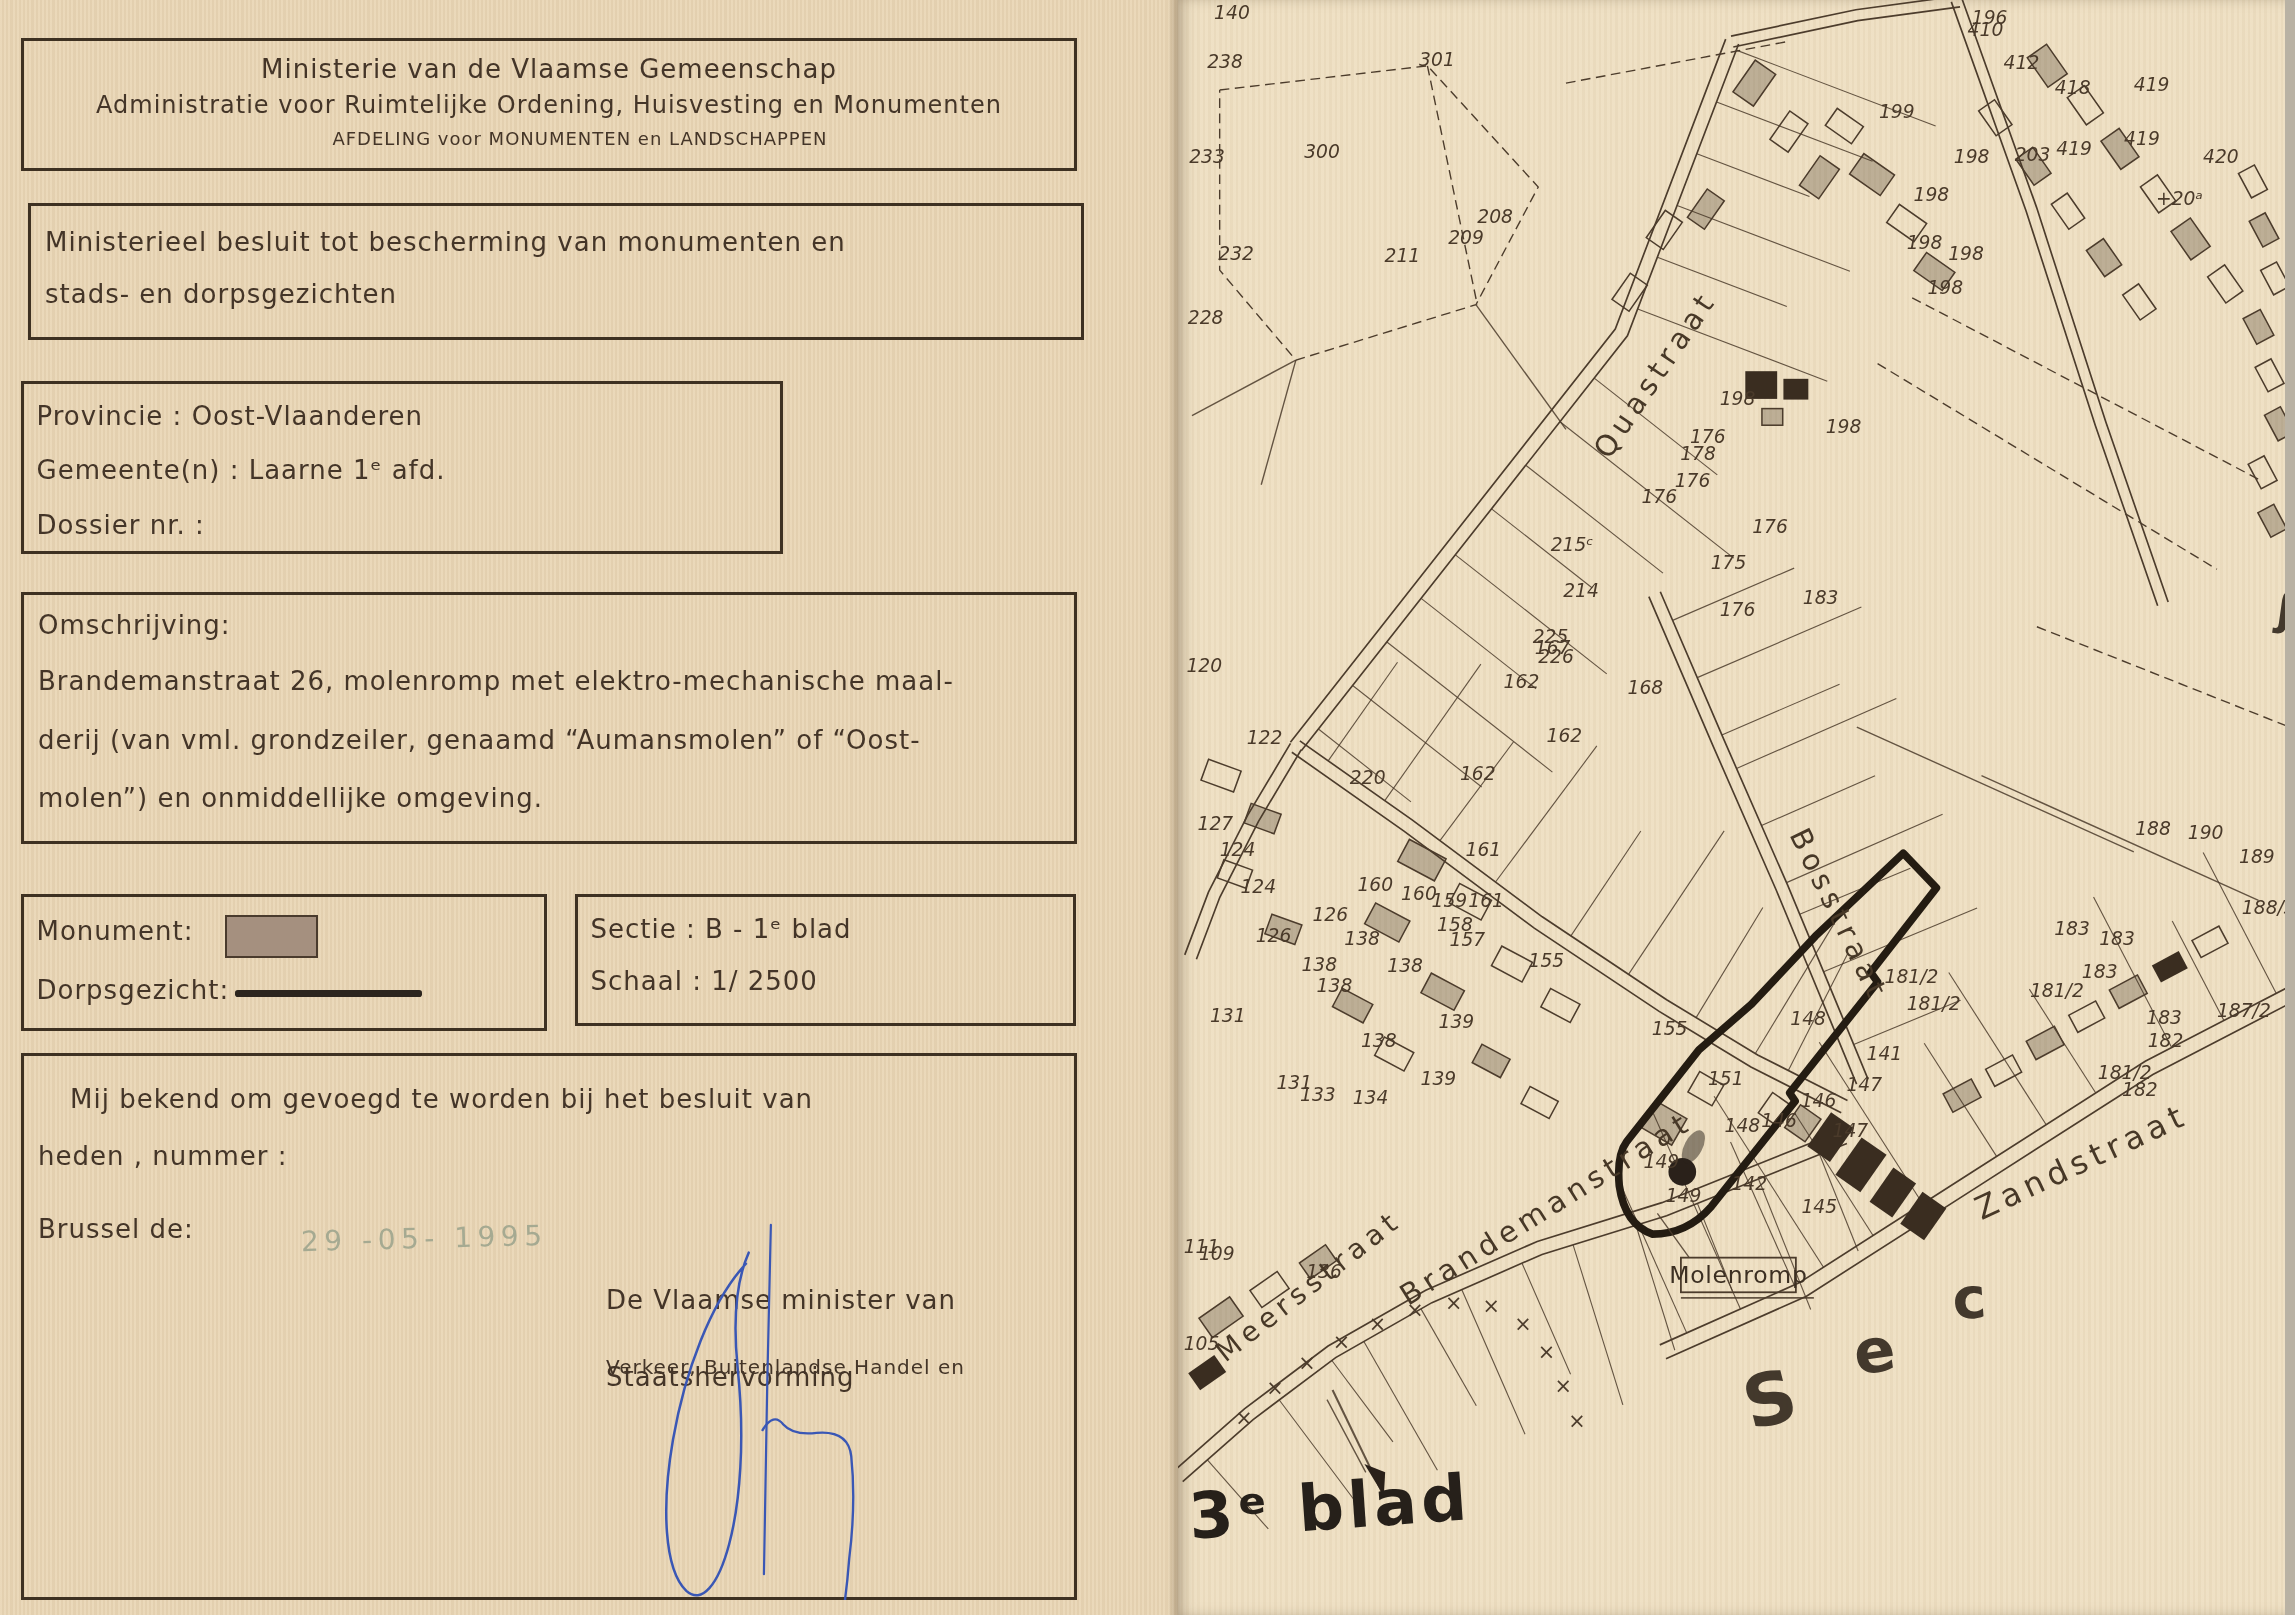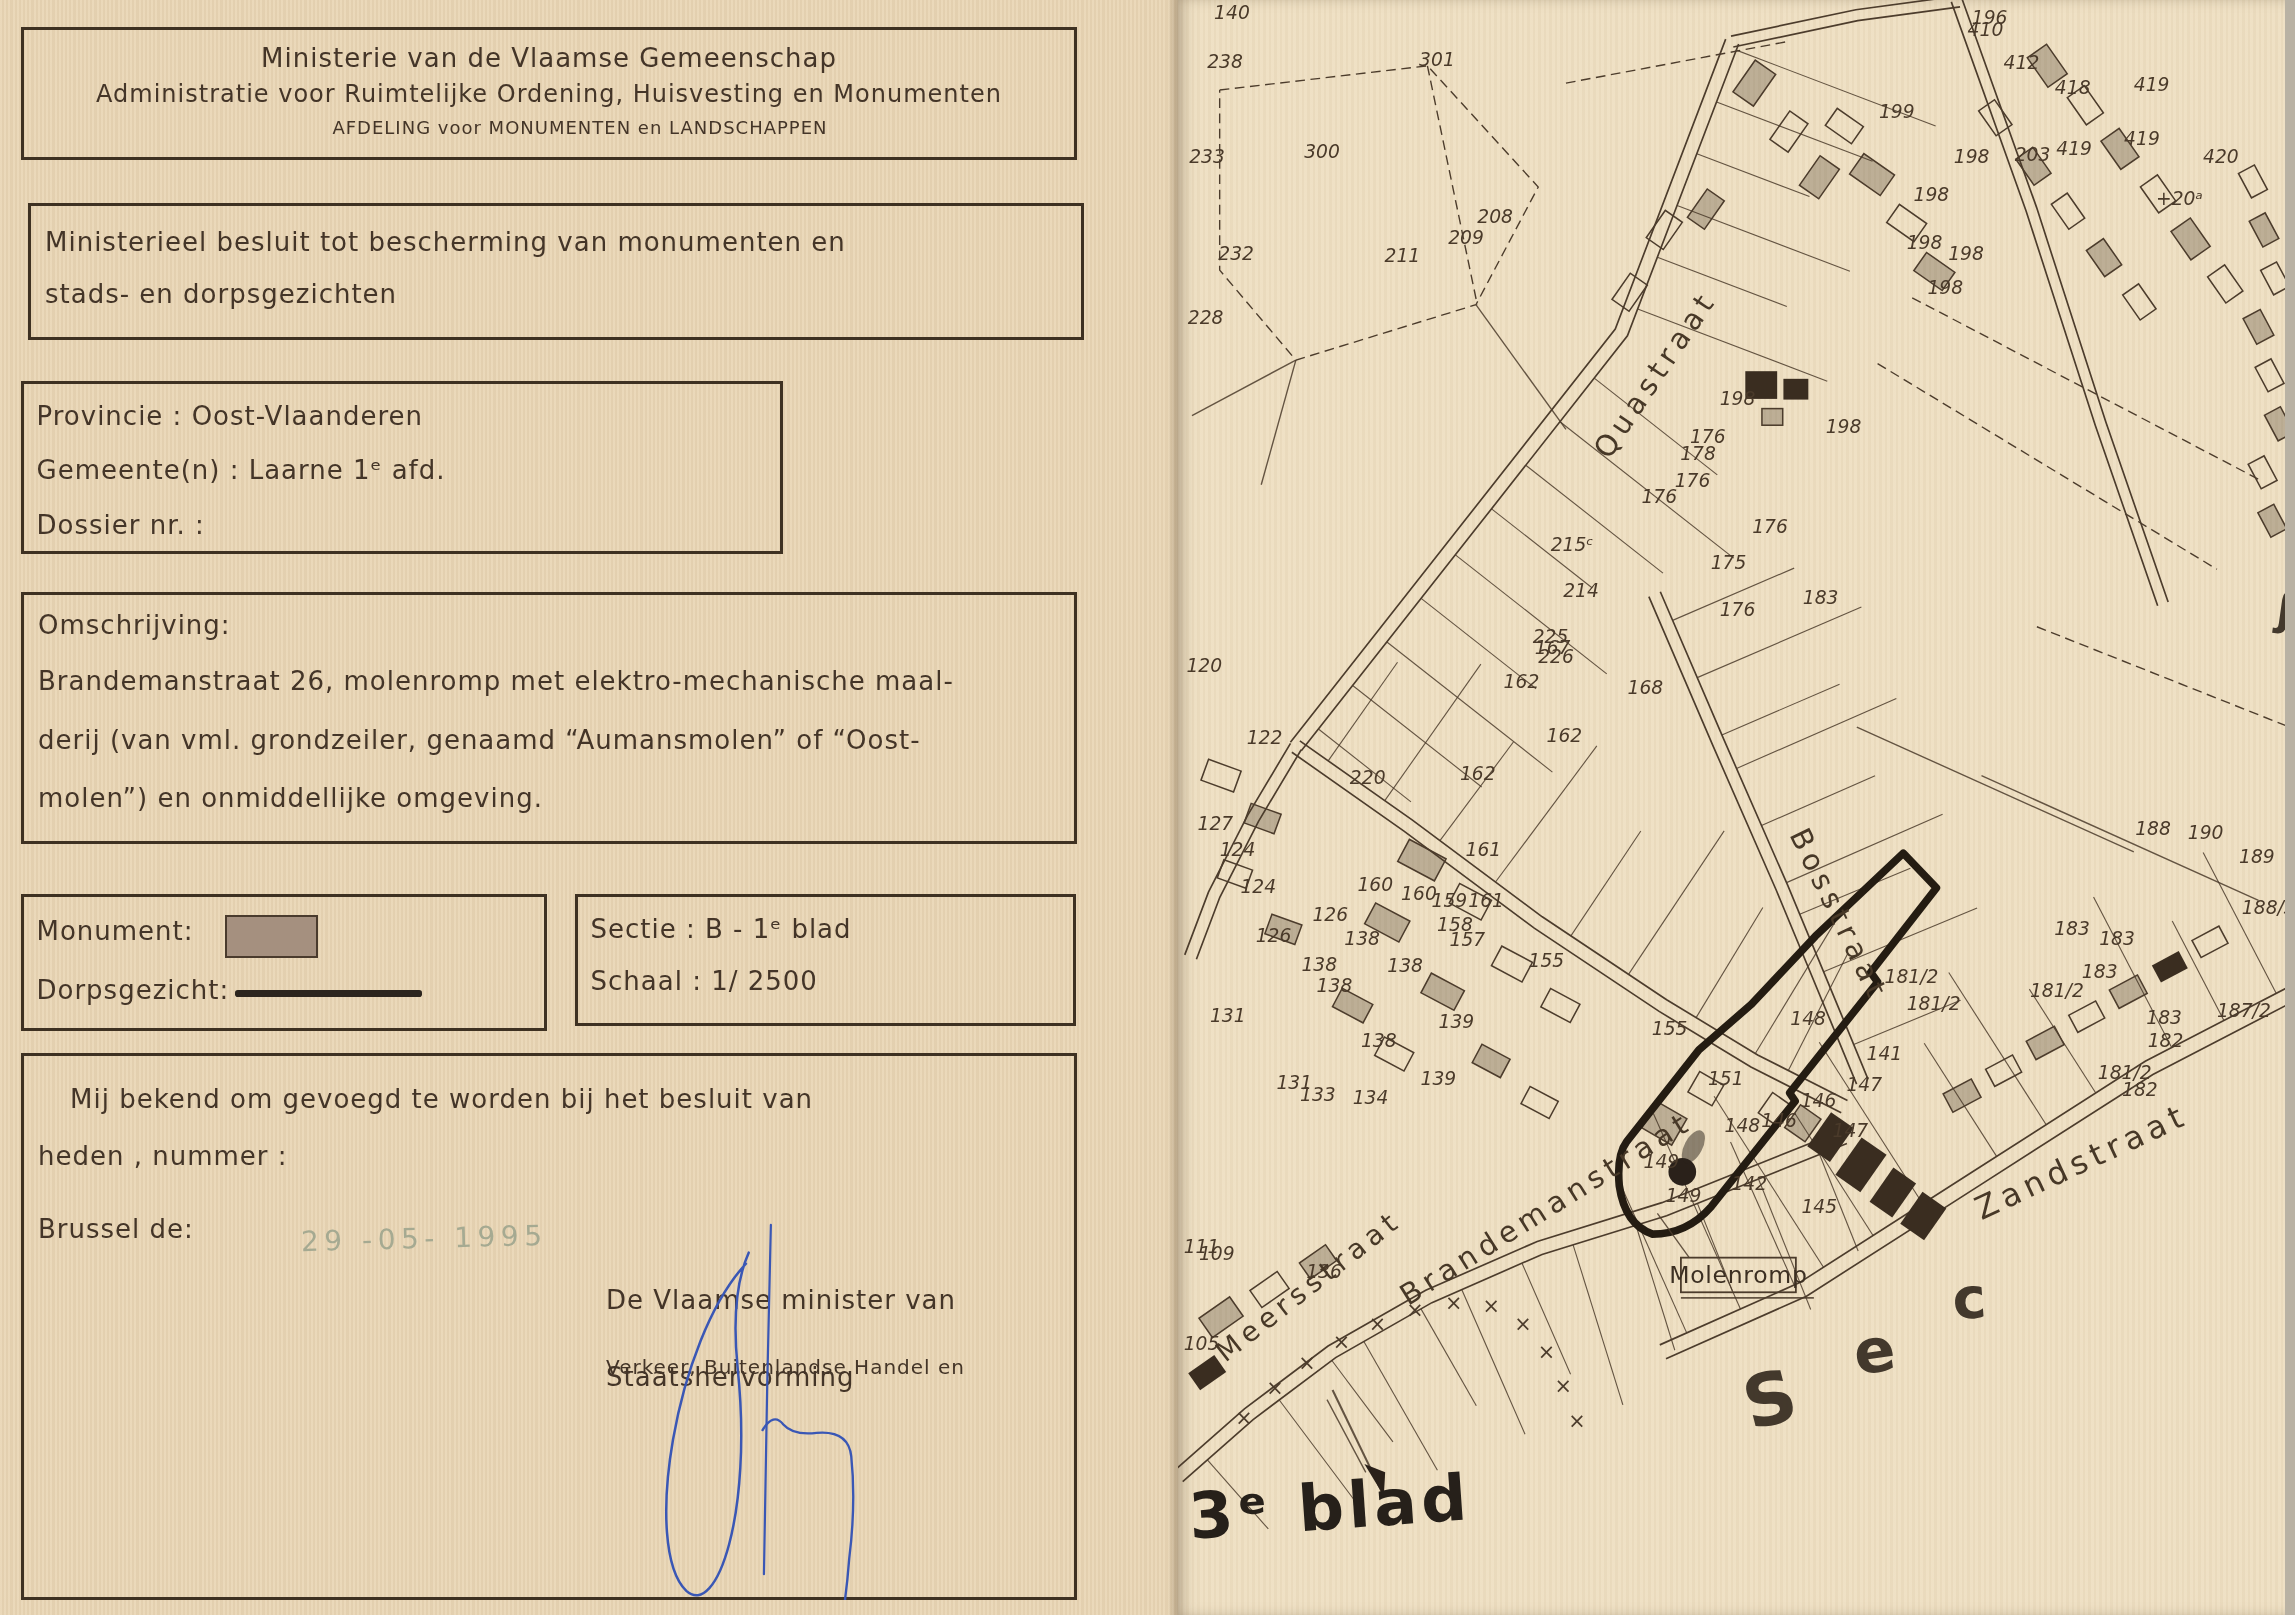--- a/index.html
+++ b/index.html
@@ -27,21 +27,21 @@
   .scan-edge{position:absolute;right:0;top:0;width:11px;height:100%;background:#b9b2a4;}
   svg text{font-family:"DejaVu Sans",sans-serif;}
 </style>
 </head>
 <body>
 
 <div id="canvas">
 
   <section class="form-page">
 
-    <div class="fbox" style="left:21px;top:27px;width:1056px;height:133px;">
+    <div class="fbox" style="left:21px;top:38px;width:1056px;height:133px;">
       <div class="ftext center" style="top:12.5px;font-size:26px;">Ministerie van de Vlaamse Gemeenschap</div>
       <div class="ftext center" style="top:50px;font-size:24px;">Administratie voor Ruimtelijke Ordening, Huisvesting en Monumenten</div>
       <div class="ftext center" style="top:87px;font-size:18px;padding-left:31px;">AFDELING voor MONUMENTEN en LANDSCHAPPEN</div>
     </div>
 
     <div class="fbox" style="left:28px;top:203px;width:1056px;height:137px;">
       <div class="ftext" style="left:14px;top:21px;">Ministerieel besluit tot bescherming van monumenten en</div>
       <div class="ftext" style="left:14px;top:73px;">stads- en dorpsgezichten</div>
     </div>
 

